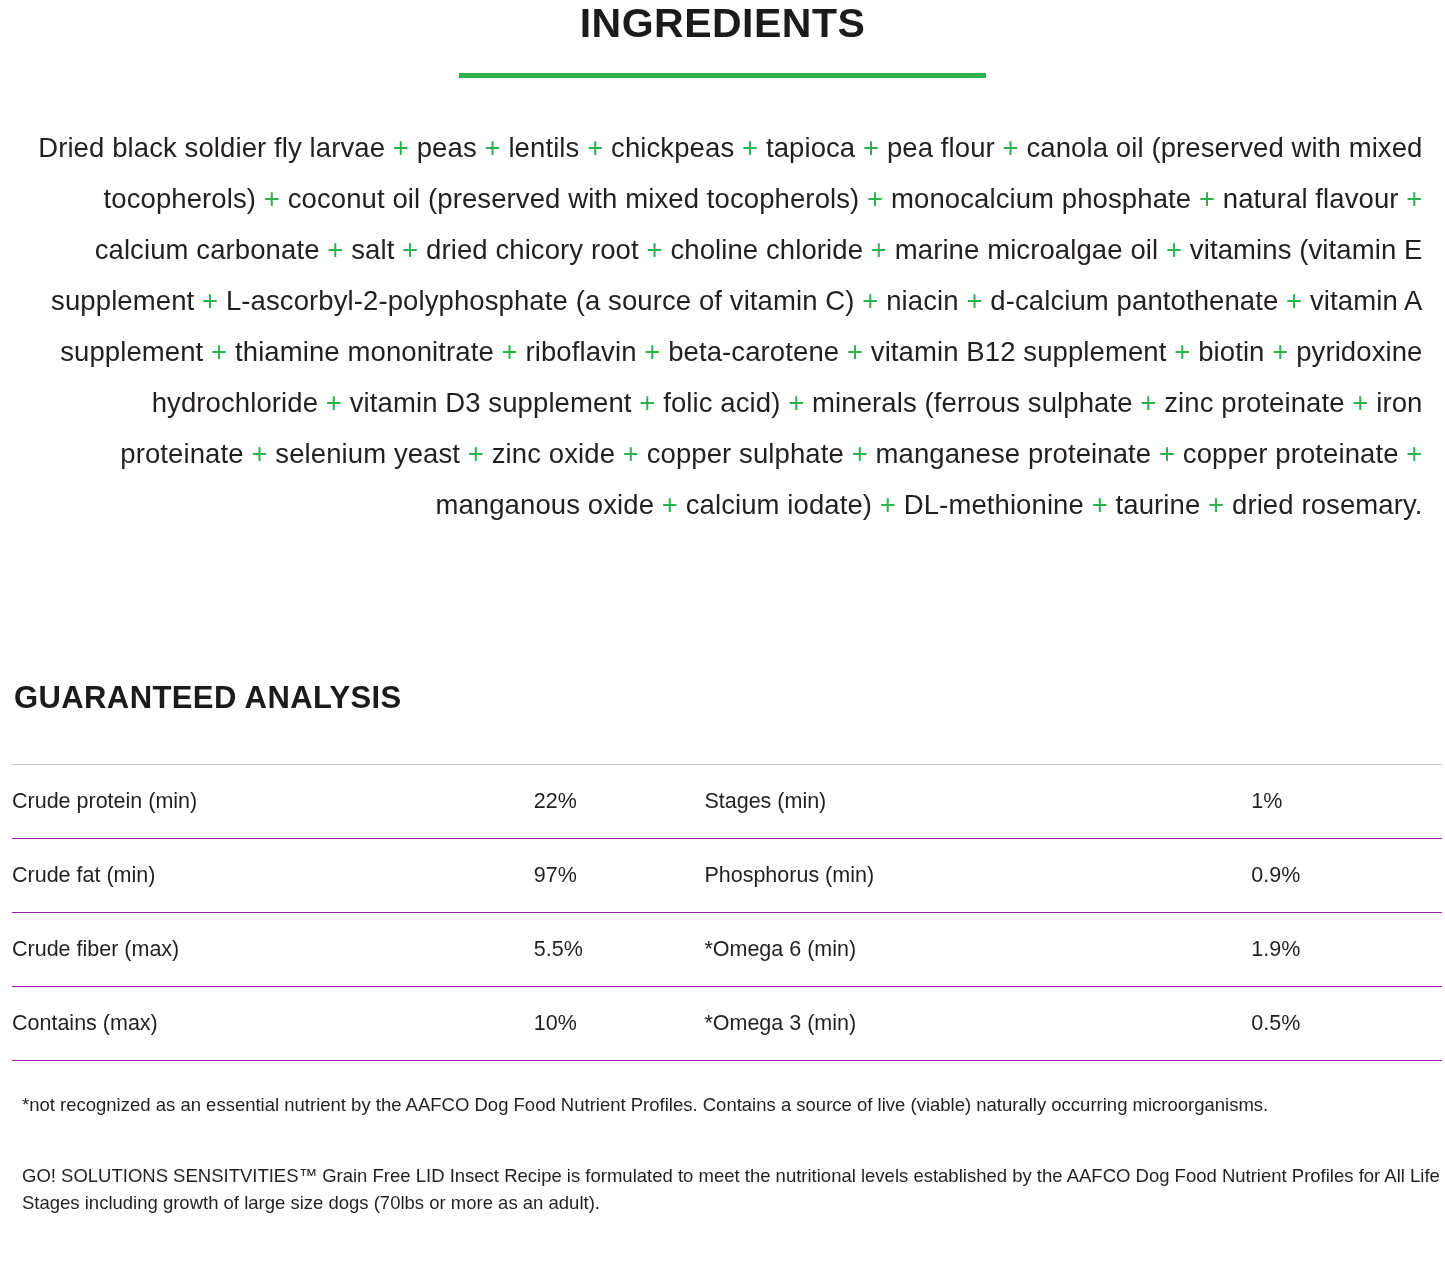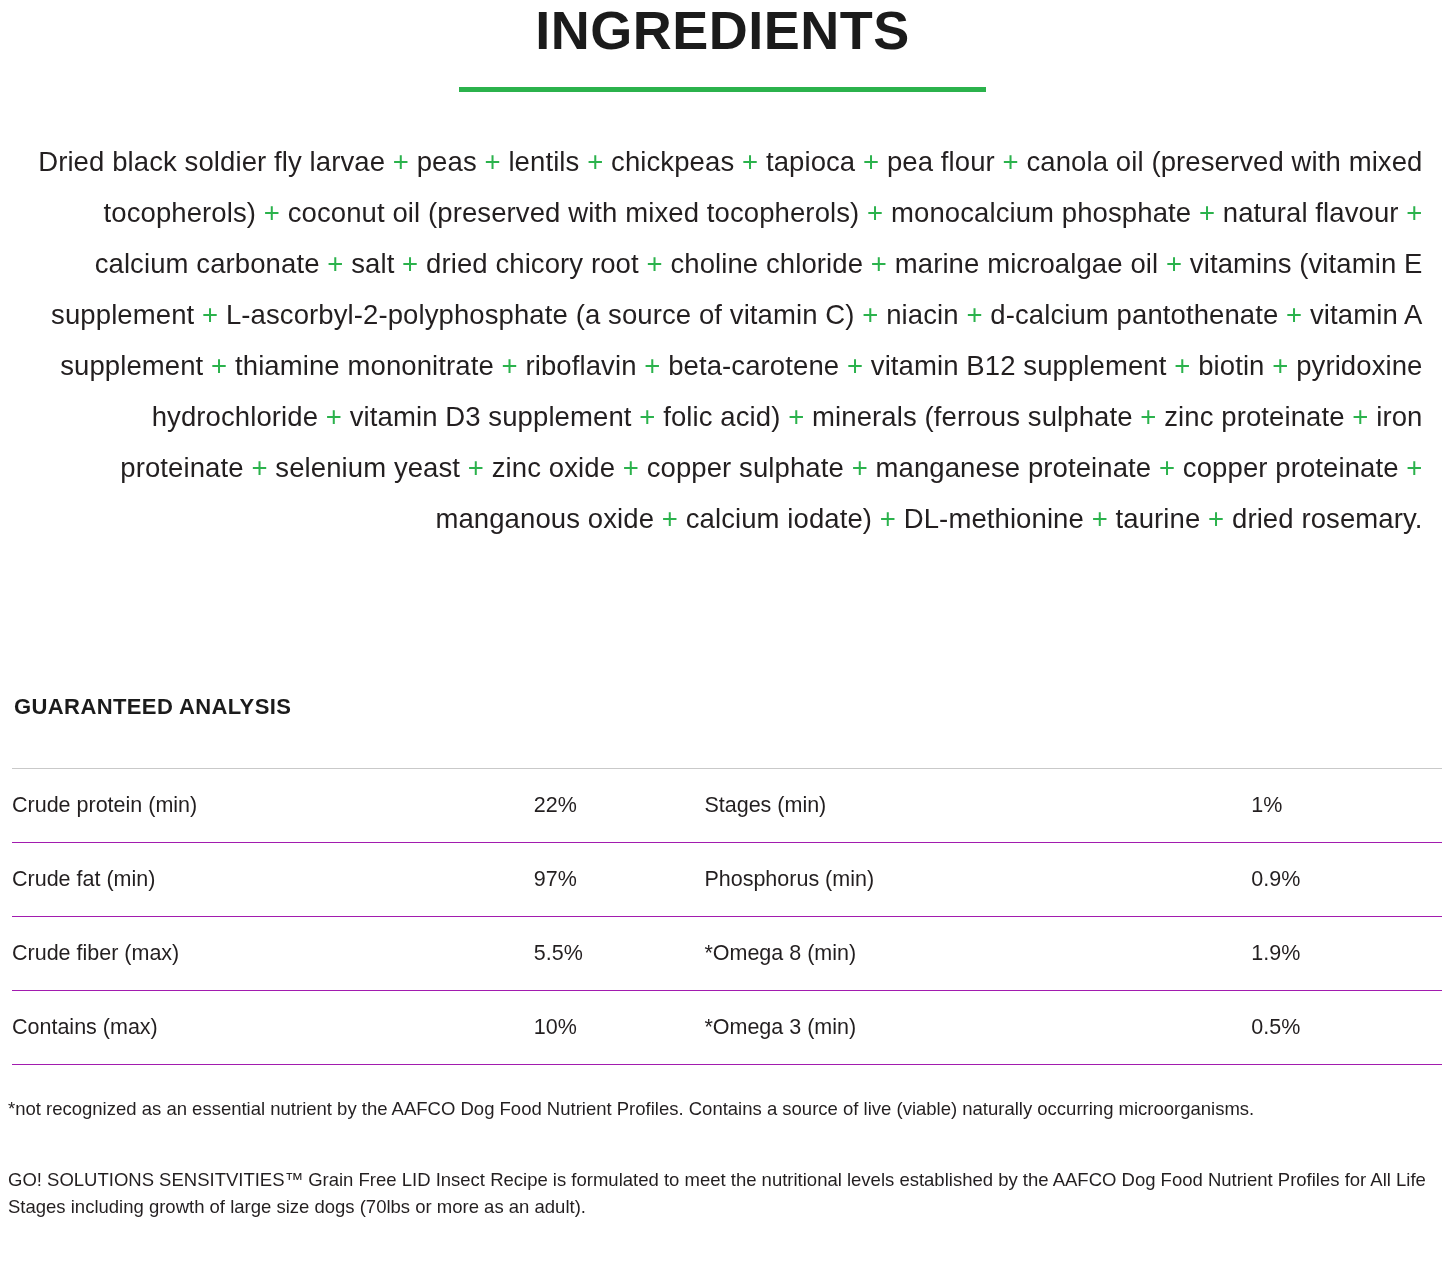--- a/index.html
+++ b/index.html
@@ -19,21 +19,21 @@
     width: 1445px;
     padding: 0 8px;
   }
 
   
   .ing-head-wrap {
     text-align: center;
     padding-top: 2px;
   }
   .ing-title {
-    font-size: 54px;
+    font-size: 41px;
     font-weight: 700;
     letter-spacing: 0.5px;
     line-height: 1.05;
     margin: 0;
     color: #1b1b1b;
   }
   .green-rule {
     width: 527px;
     height: 5px;
     background: #2bb24c;
@@ -51,21 +51,21 @@
     font-weight: 400;
     letter-spacing: 0.1px;
   }
   .plus {
     color: #2bb24c;
   }
 
   
   .ga-title {
     margin: 150px 0 0 6px;
-    font-size: 22px;
+    font-size: 31px;
     font-weight: 700;
     letter-spacing: 0.4px;
     color: #1b1b1b;
   }
 
   table.ga {
     width: 1430px;
     margin: 48px 0 0 4px;
     border-collapse: collapse;
     font-size: 21.5px;
@@ -82,21 +82,21 @@
     vertical-align: middle;
     font-weight: 400;
   }
   td.c1 { width: 520px; padding-left: 4px; }
   td.c2 { width: 170px; }
   td.c3 { width: 545px; }
   td.c4 { width: 190px; }
 
   
   .footnote {
-    margin: 30px 0 0 0;
+    margin: 30px 0 0 14px;
     font-size: 18.5px;
     line-height: 27px;
     color: #231f20;
   }
   .footnote.second {
     margin-top: 44px;
     width: 1432px;
   }
 </style>
 </head>
@@ -123,21 +123,21 @@
         </tr>
         <tr>
           <td class="c1">Crude fat (min)</td>
           <td class="c2">97%</td>
           <td class="c3">Phosphorus (min)</td>
           <td class="c4">0.9%</td>
         </tr>
         <tr>
           <td class="c1">Crude fiber (max)</td>
           <td class="c2">5.5%</td>
-          <td class="c3">*Omega 8 (min)</td>
+          <td class="c3">*Omega 6 (min)</td>
           <td class="c4">1.9%</td>
         </tr>
         <tr>
           <td class="c1">Contains (max)</td>
           <td class="c2">10%</td>
           <td class="c3">*Omega 3 (min)</td>
           <td class="c4">0.5%</td>
         </tr>
       </tbody>
   </table>

